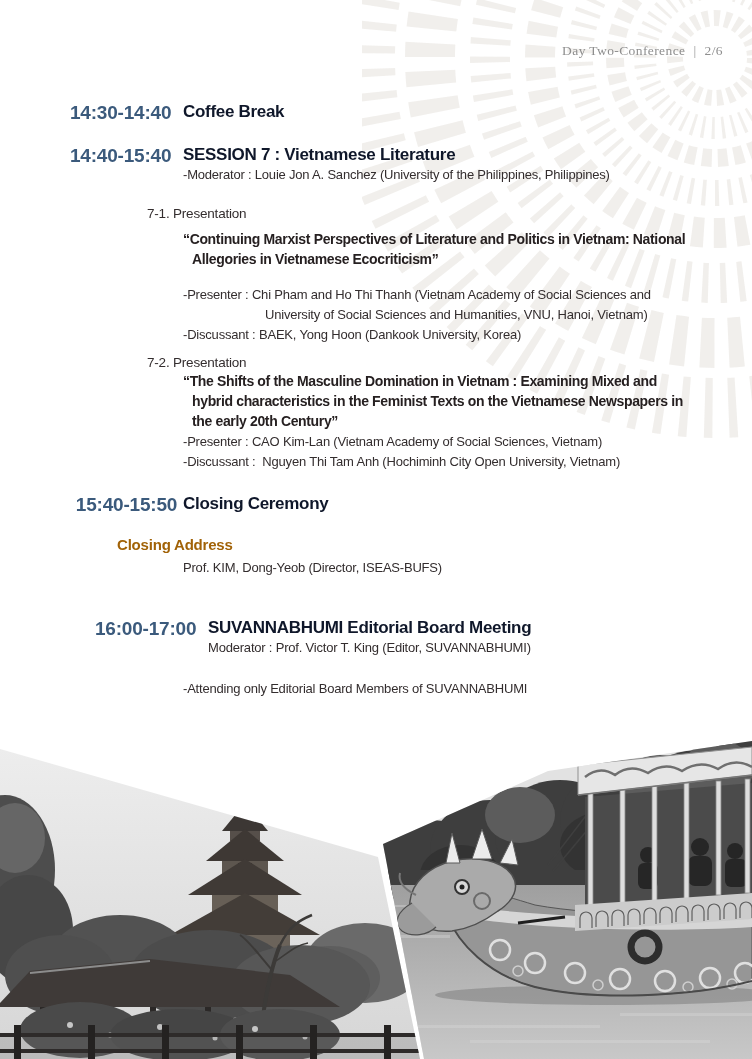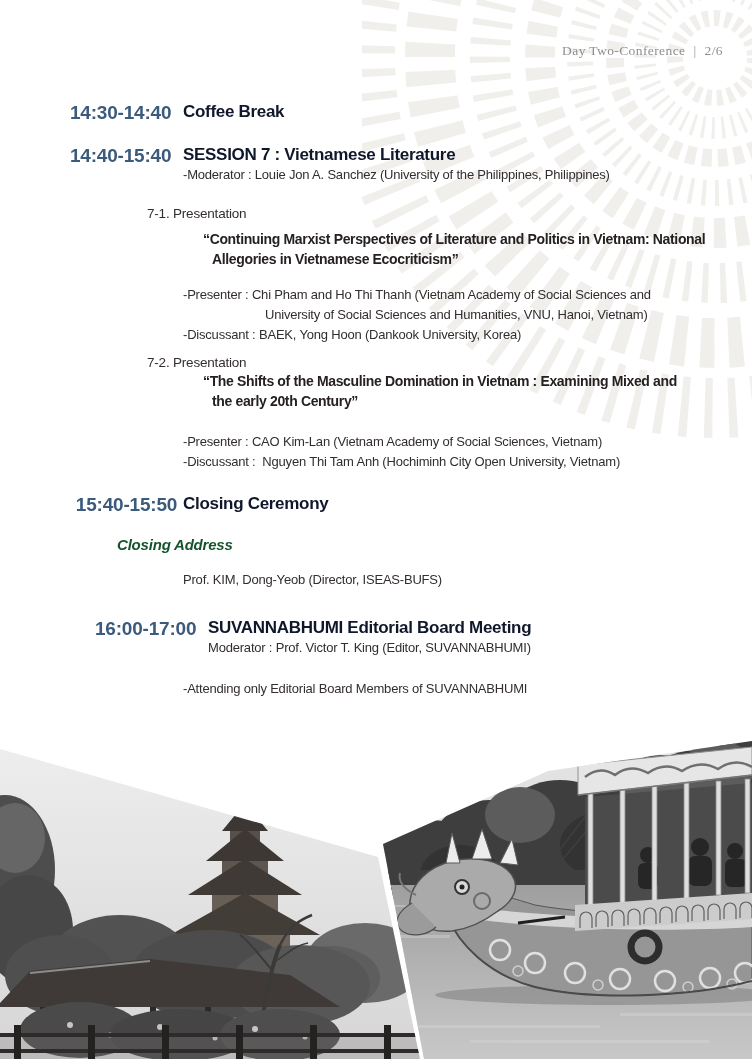--- a/index.html
+++ b/index.html
@@ -20,24 +20,24 @@
   .pageheader .sep{margin:0 8px;color:#9a9a9a;}
   
   .row{left:70px;display:flex;z-index:2;}
   .time{
     width:113px;flex:0 0 113px;
     font-weight:bold;font-size:19px;color:#3b5a7c;letter-spacing:-.2px;
   }
   .stitle{font-weight:bold;font-size:17px;color:#0f172a;letter-spacing:-.3px;line-height:20px;white-space:pre;}
   .bodyline{font-size:13px;line-height:20px;letter-spacing:-.2px;color:#332d2e;white-space:pre;}
   .label{font-size:13.5px;letter-spacing:-.2px;color:#332d2e;white-space:pre;z-index:2;margin-left:30px;}
-  .quote .bodyline{font-weight:bold;font-size:14px;letter-spacing:-.35px;color:#262021;margin-left:20px;}
+  .quote .bodyline{font-weight:bold;font-size:14px;letter-spacing:-.35px;color:#262021;}
   .indent9{padding-left:9px;}
   .indent82{padding-left:82px;}
-  .closingaddr{font-weight:bold;font-style:italic;font-size:15px;color:#14532d;letter-spacing:-.2px;z-index:2;white-space:pre;}
+  .closingaddr{font-weight:bold;font-size:15px;color:#a16207;letter-spacing:-.2px;z-index:2;white-space:pre;}
   .blk{z-index:2;}
   svg{display:block;}
   .deco{z-index:0;pointer-events:none;}
   .collage{z-index:1;}
 </style>
 </head>
 <body>
 
 <svg class="abs deco" style="top:0;right:0;" width="390" height="480" viewBox="0 0 390 480">
   <g fill="none" stroke="#f1efec" opacity="0.95">
@@ -77,33 +77,34 @@
 </div>
 <div class="abs blk" style="top:285px;left:183px;">
   <div class="bodyline">-Presenter : Chi Pham and Ho Thi Thanh (Vietnam Academy of Social Sciences and</div>
   <div class="bodyline indent82">University of Social Sciences and Humanities, VNU, Hanoi, Vietnam)</div>
   <div class="bodyline">-Discussant : BAEK, Yong Hoon (Dankook University, Korea)</div>
 </div>
 
 <div class="abs label" style="top:355px;left:117px;">7-2. Presentation</div>
 <div class="abs blk quote" style="top:371px;left:183px;">
   <div class="bodyline">“The Shifts of the Masculine Domination in Vietnam : Examining Mixed and</div>
+  <div class="bodyline indent9">hybrid characteristics in the Feminist Texts on the Vietnamese Newspapers in</div>
   <div class="bodyline indent9">the early 20th Century”</div>
 </div>
 <div class="abs blk" style="top:432px;left:183px;">
   <div class="bodyline">-Presenter : CAO Kim-Lan (Vietnam Academy of Social Sciences, Vietnam)</div>
   <div class="bodyline">-Discussant :  Nguyen Thi Tam Anh (Hochiminh City Open University, Vietnam)</div>
 </div>
 
 <div class="abs row" style="top:494px;text-align:center;">
   <div class="time">15:40-15:50</div>
   <div class="stitle">Closing Ceremony</div>
 </div>
 <div class="abs closingaddr" style="top:536px;left:117px;">Closing Address</div>
-<div class="abs bodyline blk" style="top:558px;left:183px;margin-top:12px;">Prof. KIM, Dong-Yeob (Director, ISEAS-BUFS)</div>
+<div class="abs bodyline blk" style="top:558px;left:183px;">Prof. KIM, Dong-Yeob (Director, ISEAS-BUFS)</div>
 
 <div class="abs row" style="top:618px;margin-left:25px;">
   <div class="time">16:00-17:00</div>
   <div>
     <div class="stitle">SUVANNABHUMI Editorial Board Meeting</div>
     <div class="bodyline">Moderator : Prof. Victor T. King (Editor, SUVANNABHUMI)</div>
   </div>
 </div>
 <div class="abs bodyline blk" style="top:679px;left:183px;">-Attending only Editorial Board Members of SUVANNABHUMI</div>
 

